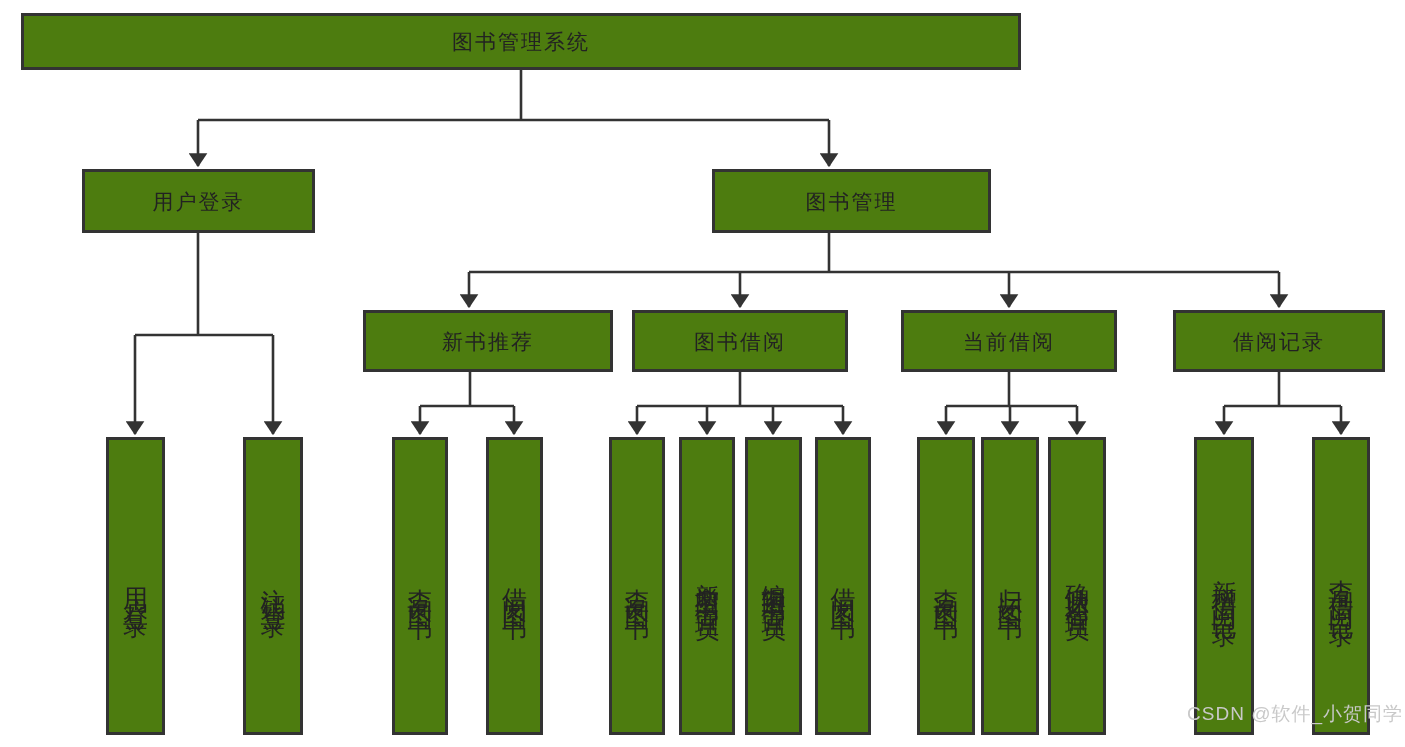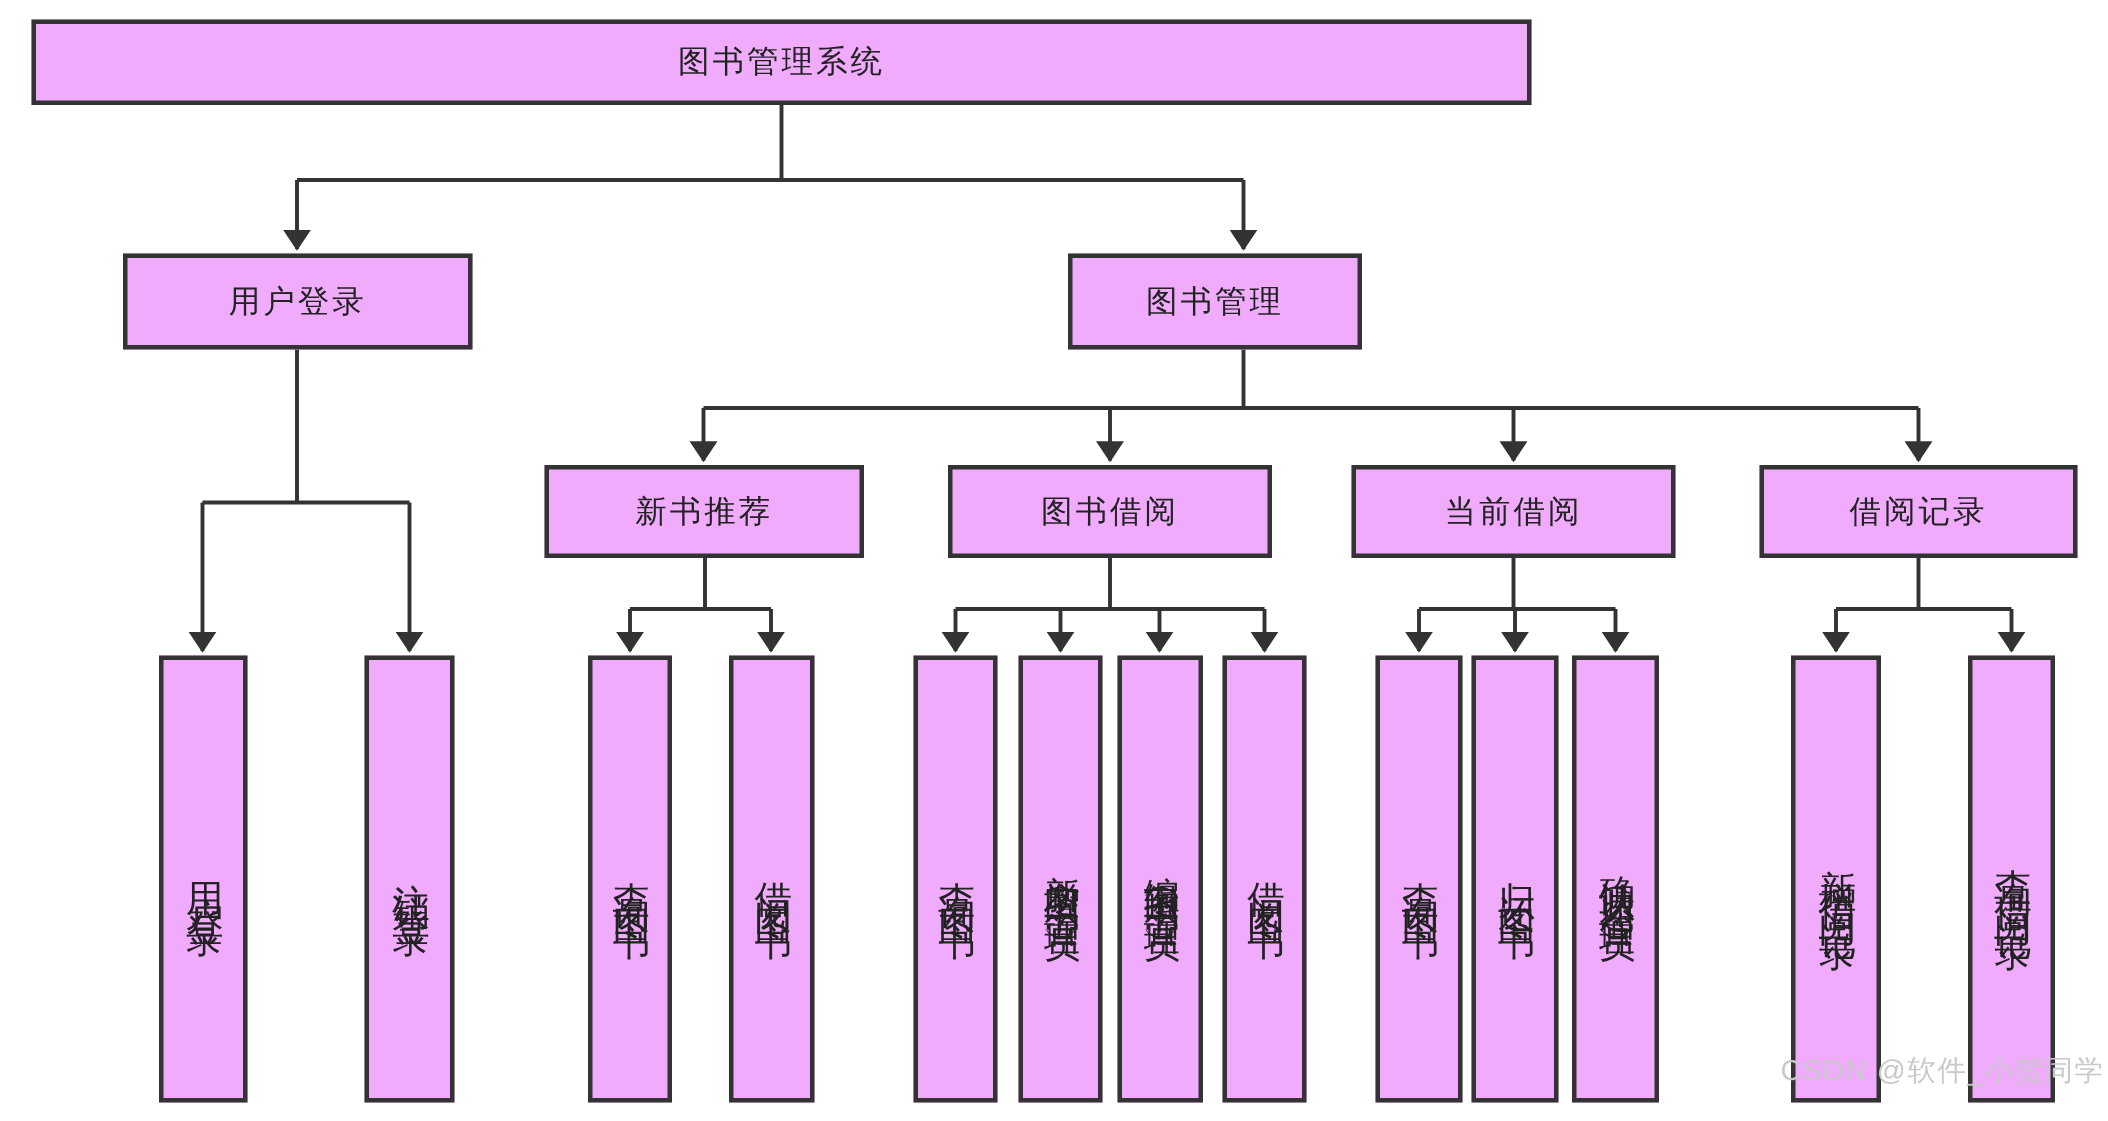--- a/index.html
+++ b/index.html
@@ -3,21 +3,21 @@
 <meta charset="utf-8">
 <style>
   html,body { margin:0; padding:0; background:#ffffff; }
   .canvas {
     position:relative; width:1405px; height:747px; background:#ffffff;
     font-family:"Liberation Sans", sans-serif; overflow:hidden;
   }
   svg.wires { position:absolute; left:0; top:0; width:1405px; height:747px; }
   .node {
     position:absolute; box-sizing:border-box;
-    border:3px solid #333333; background:#f0abfc; color:#222222;
+    border:3px solid #333333; background:#4d7c0f; color:#222222;
     display:flex; align-items:center; justify-content:center;
     line-height:1;
   }
   .h { font-size:21px; letter-spacing:2px; white-space:nowrap; }
   .v { writing-mode:vertical-rl; font-size:25px; letter-spacing:9px; }
   .v.tight { font-size:24px; letter-spacing:5px; }
   .watermark {
     position:absolute; right:2px; bottom:20px; z-index:5;
     font-size:19px; letter-spacing:1px; color:#c9c9c9; white-space:nowrap;
   }
@@ -78,23 +78,23 @@
     <g stroke="#333333" stroke-width="2.6" fill="none">
       <path d="M1279,372 V406 M1224,406 H1341"></path>
       <line x1="1224" y1="406" x2="1224" y2="434" marker-end="url(#arw)"></line>
       <line x1="1341" y1="406" x2="1341" y2="434" marker-end="url(#arw)"></line>
     </g>
   </svg>
 
   <div class="node h" style="left:21px;top:13px;width:1000px;height:57px">图书管理系统</div>
 
   <div class="node h" style="left:82px;top:169px;width:233px;height:64px">用户登录</div>
-  <div class="node h" style="left:712px;top:169px;width:196px;height:64px">图书管理</div>
+  <div class="node h" style="left:712px;top:169px;width:279px;height:64px">图书管理</div>
 
-  <div class="node h" style="left:363px;top:310px;width:213px;height:62px">新书推荐</div>
+  <div class="node h" style="left:363px;top:310px;width:250px;height:62px">新书推荐</div>
   <div class="node h" style="left:632px;top:310px;width:216px;height:62px">图书借阅</div>
   <div class="node h" style="left:901px;top:310px;width:216px;height:62px">当前借阅</div>
   <div class="node h" style="left:1173px;top:310px;width:212px;height:62px">借阅记录</div>
 
   <div class="node v" style="left:106px;top:437px;width:59px;height:298px">用户登录</div>
   <div class="node v" style="left:243px;top:437px;width:60px;height:298px">注销登录</div>
 
   <div class="node v" style="left:392px;top:437px;width:56px;height:298px">查询图书</div>
   <div class="node v" style="left:486px;top:437px;width:57px;height:298px">借阅图书</div>
 

